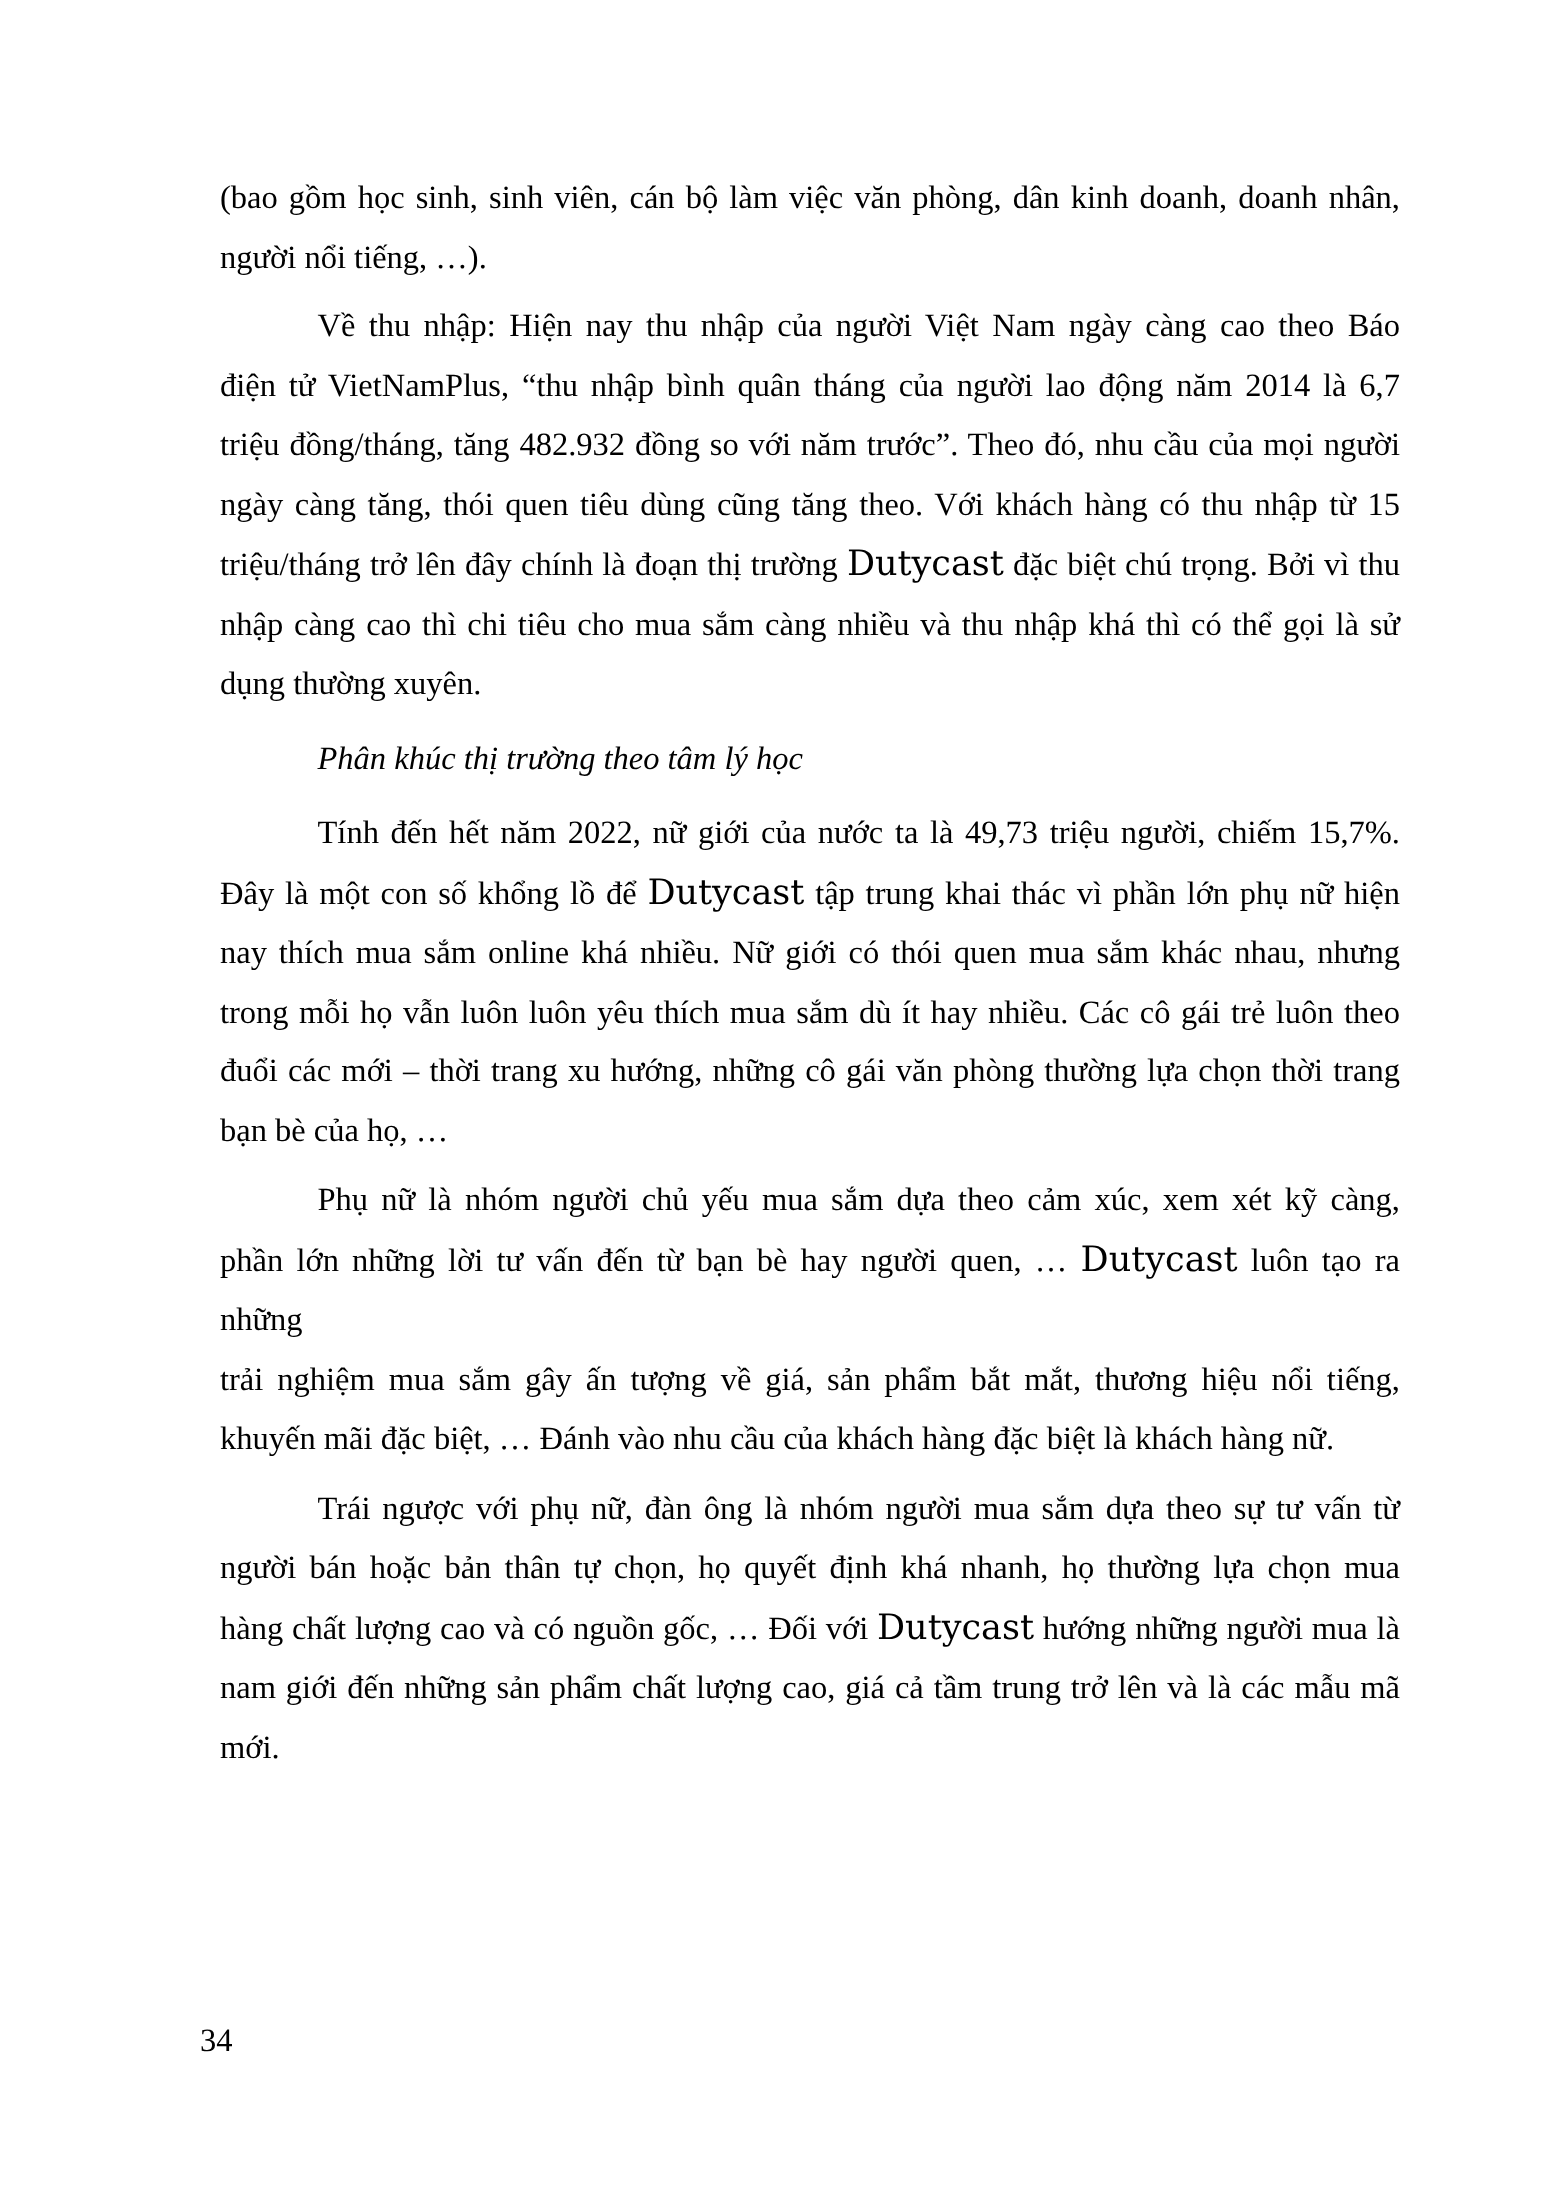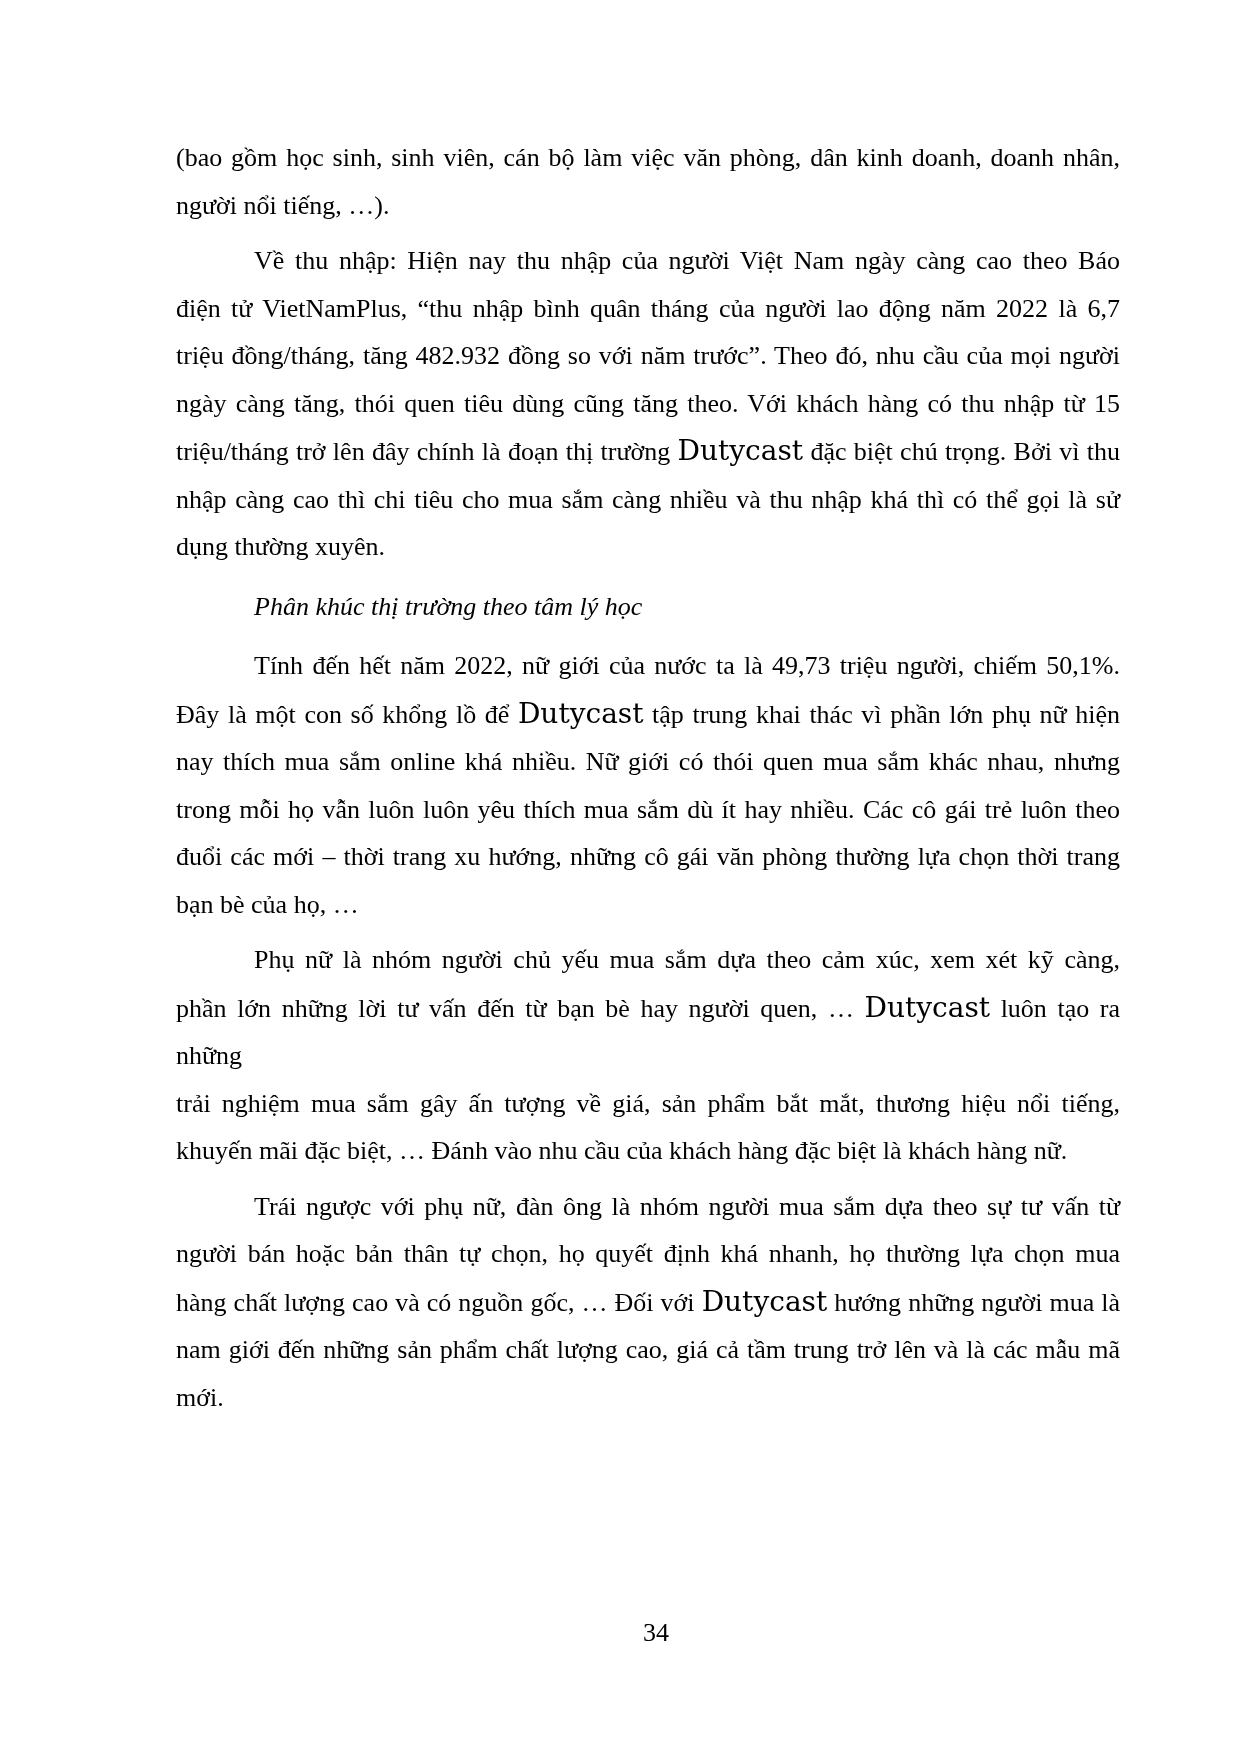--- a/index.html
+++ b/index.html
@@ -42,52 +42,52 @@
   }
   .line.indent {
     text-indent: 78px;
   }
   .brand {
     font-family: "DejaVu Serif", serif;
     font-size: 28px;
   }
   .footer {
     position: absolute;
-    left: 184px;
+    left: 160px;
     top: 1609px;
     width: 944px;
-    text-align: center;
+    text-align: left;
     font-size: 26px;
     line-height: 47.5px;
     color: #000000;
   }
 </style>
 </head>
 <body>
 
 <div class="page">
   <div class="doc" id="doc">
       <div class="para">
         <div class="line">(bao gồm học sinh, sinh viên, cán bộ làm việc văn phòng, dân kinh doanh, doanh nhân,</div>
         <div class="line last">người nổi tiếng, …).</div>
       </div>
       <div class="para">
         <div class="line indent">Về thu nhập: Hiện nay thu nhập của người Việt Nam ngày càng cao theo Báo</div>
-        <div class="line">điện tử VietNamPlus, “thu nhập bình quân tháng của người lao động năm 2022 là 6,7</div>
+        <div class="line">điện tử VietNamPlus, “thu nhập bình quân tháng của người lao động năm 2014 là 6,7</div>
         <div class="line">triệu đồng/tháng, tăng 482.932 đồng so với năm trước”. Theo đó, nhu cầu của mọi người</div>
         <div class="line">ngày càng tăng, thói quen tiêu dùng cũng tăng theo. Với khách hàng có thu nhập từ 15</div>
         <div class="line">triệu/tháng trở lên đây chính là đoạn thị trường <span class="brand">Dutycast</span> đặc biệt chú trọng. Bởi vì thu</div>
         <div class="line">nhập càng cao thì chi tiêu cho mua sắm càng nhiều và thu nhập khá thì có thể gọi là sử</div>
         <div class="line last">dụng thường xuyên.</div>
       </div>
       <div class="para heading-italic">
         <div class="line last indent">Phân khúc thị trường theo tâm lý học</div>
       </div>
       <div class="para">
-        <div class="line indent">Tính đến hết năm 2022, nữ giới của nước ta là 49,73 triệu người, chiếm 50,1%.</div>
+        <div class="line indent">Tính đến hết năm 2022, nữ giới của nước ta là 49,73 triệu người, chiếm 15,7%.</div>
         <div class="line">Đây là một con số khổng lồ để <span class="brand">Dutycast</span> tập trung khai thác vì phần lớn phụ nữ hiện</div>
         <div class="line">nay thích mua sắm online khá nhiều. Nữ giới có thói quen mua sắm khác nhau, nhưng</div>
         <div class="line">trong mỗi họ vẫn luôn luôn yêu thích mua sắm dù ít hay nhiều. Các cô gái trẻ luôn theo</div>
         <div class="line">đuổi các mới – thời trang xu hướng, những cô gái văn phòng thường lựa chọn thời trang</div>
         <div class="line last">bạn bè của họ, …</div>
       </div>
       <div class="para">
         <div class="line indent">Phụ nữ là nhóm người chủ yếu mua sắm dựa theo cảm xúc, xem xét kỹ càng,</div>
         <div class="line">phần lớn những lời tư vấn đến từ bạn bè hay người quen, … <span class="brand">Dutycast</span> luôn tạo ra những</div>
         <div class="line">trải nghiệm mua sắm gây ấn tượng về giá, sản phẩm bắt mắt, thương hiệu nổi tiếng,</div>

